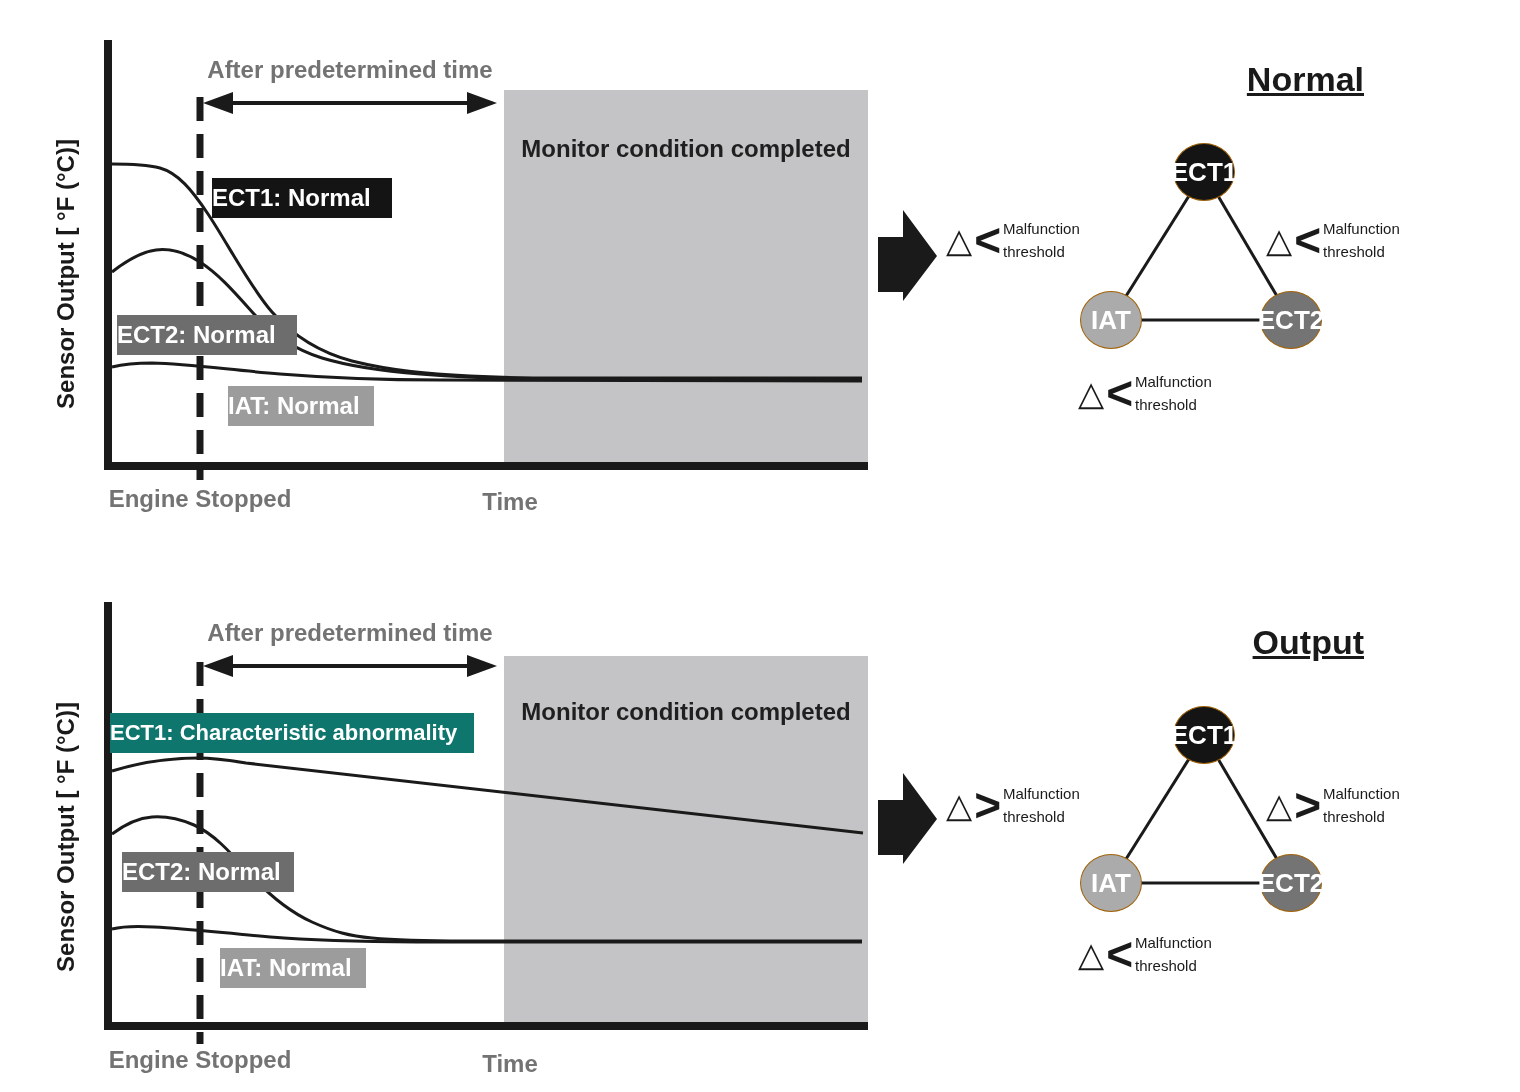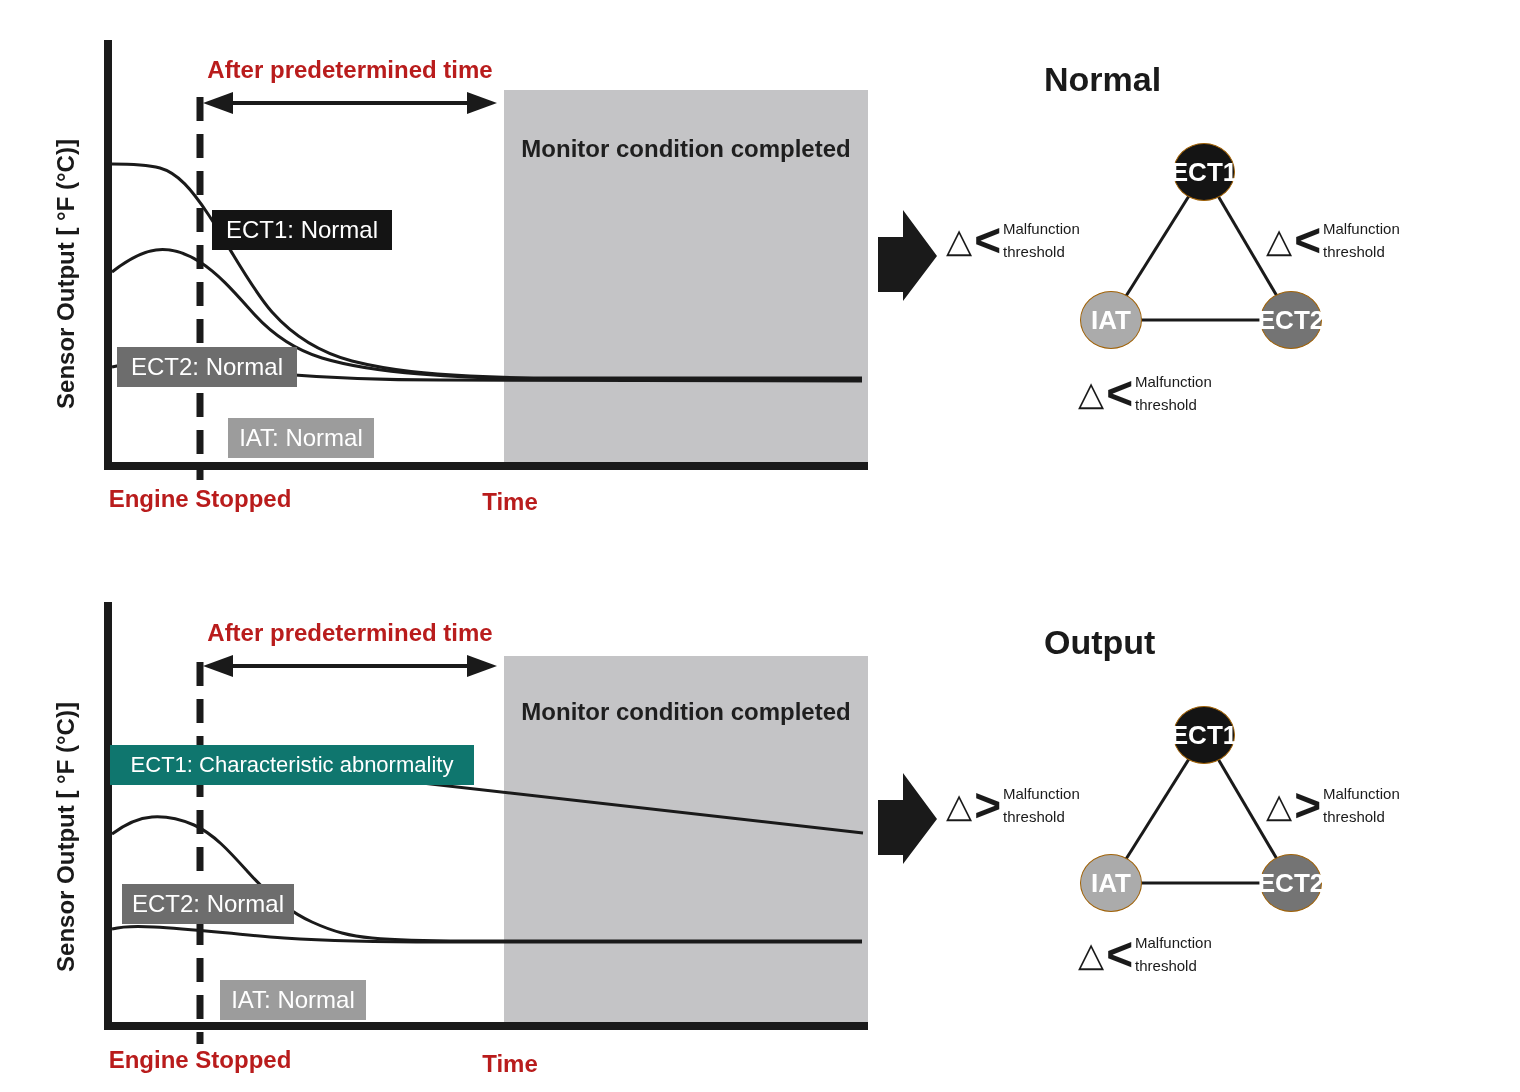--- a/index.html
+++ b/index.html
@@ -2,33 +2,33 @@
 <html><head>
 <meta charset="utf-8">
 <style>
   html,body{margin:0;padding:0;background:#ffffff;}
   #stage{
     position:relative;width:1520px;height:1092px;background:#ffffff;overflow:hidden;
     font-family:"Liberation Sans", sans-serif;color:#1a1a1a;
   }
   #gfx{position:absolute;left:0;top:0;z-index:0;}
   .abs{position:absolute;z-index:2;}
-  .blabel{font-weight:bold;font-size:24px;color:#b91c1c;white-space:nowrap;}
+  .blabel{font-weight:bold;font-size:24px;color:#737373;white-space:nowrap;}
   .center{text-align:center;}
   .tag{
-    position:absolute;z-index:2;height:40px;line-height:40px;text-align:center;
-    color:#ffffff;font-weight:normal;font-size:24px;white-space:nowrap;margin-top:32px;
+    position:absolute;z-index:2;height:40px;line-height:40px;text-align:left;
+    color:#ffffff;font-weight:bold;font-size:24px;white-space:nowrap;
   }
   .vlabel{
     position:absolute;z-index:2;width:320px;height:30px;line-height:30px;text-align:center;
     font-weight:bold;font-size:24px;transform:rotate(-90deg);white-space:nowrap;color:#1a1a1a;
   }
   .diagram-title{
-    position:absolute;z-index:2;width:320px;text-align:left;
-    font-weight:bold;font-size:34px;color:#1a1a1a;
+    position:absolute;z-index:2;width:320px;text-align:right;
+    font-weight:bold;font-size:34px;color:#1a1a1a;text-decoration:underline;
   }
   .node{
     position:absolute;z-index:3;width:62px;height:58px;border-radius:50%;
     border:1px solid #a16207;box-sizing:border-box;
     display:flex;align-items:center;justify-content:center;
     color:#ffffff;font-weight:bold;font-size:26px;
   }
   .thr{
     position:absolute;z-index:2;display:flex;align-items:center;height:48px;
     color:#1a1a1a;

